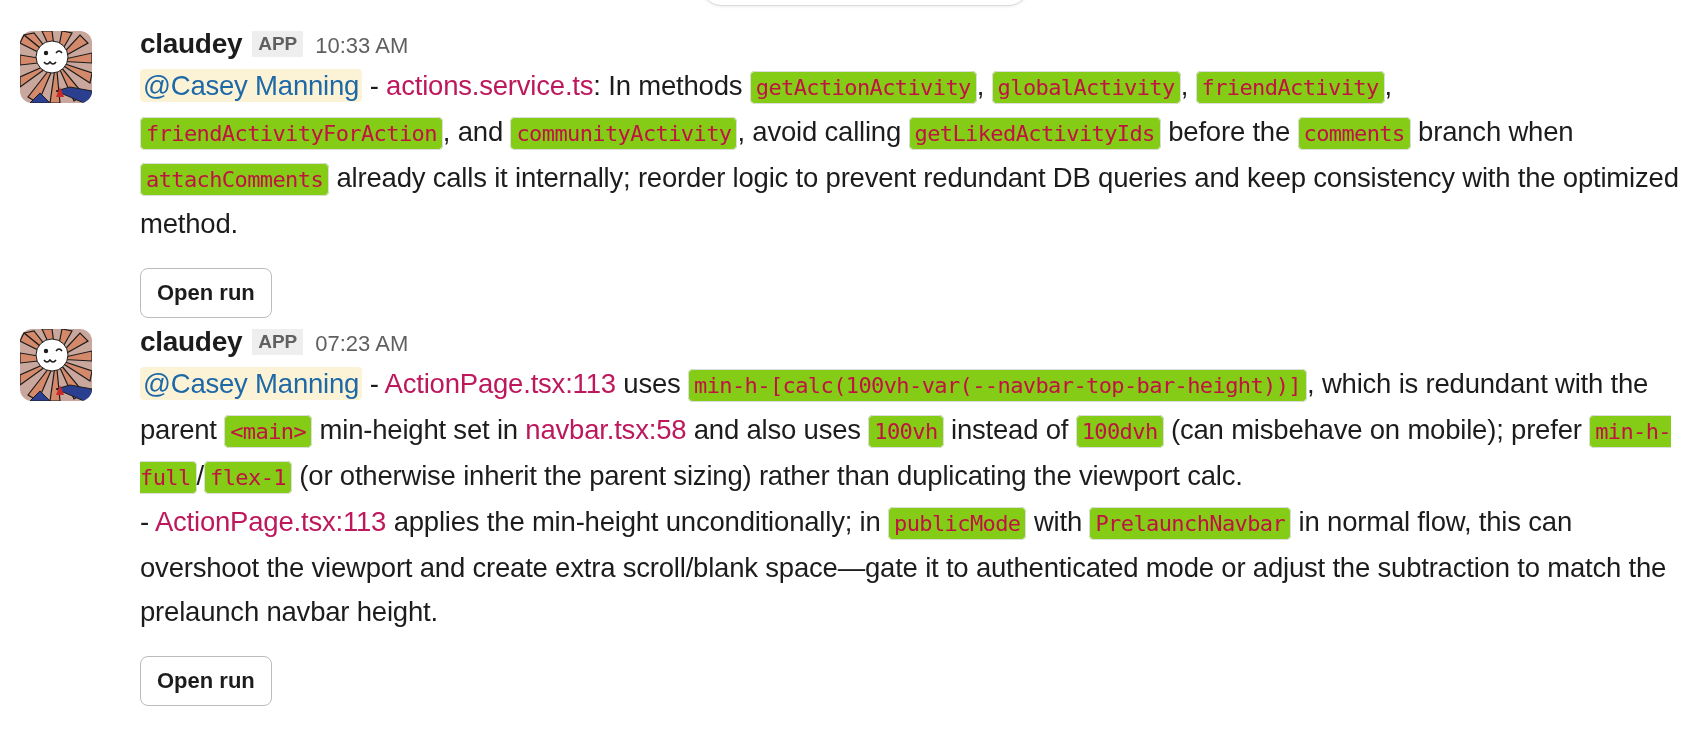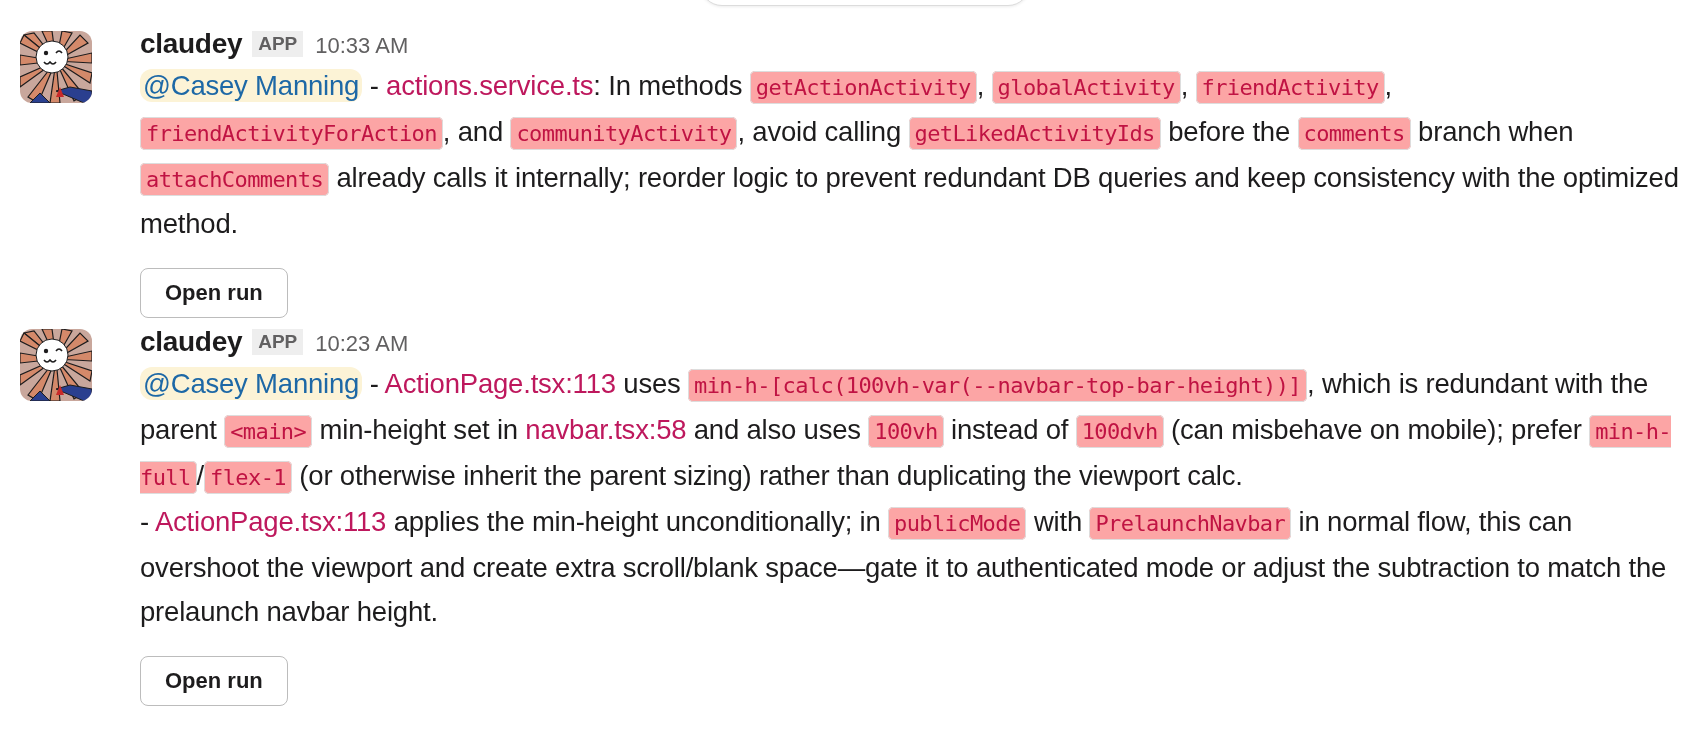--- a/index.html
+++ b/index.html
@@ -76,42 +76,42 @@
   }
   .body-text {
     font-size: 27.5px;
     line-height: 44px;
     color: #1d1c1d;
     letter-spacing: -0.2px;
   }
   .mention {
     background: #fcf3d6;
     color: #1d68a6;
-    border-radius: 12px;
+    border-radius: 4px;
     padding: 1px 3px;
   }
   .link {
     color: #be185d;
     text-decoration: none;
   }
   code {
     font-family: "DejaVu Sans Mono", "Liberation Mono", monospace;
     font-size: 22px;
     color: #c01343;
-    background: #fca5a5;
+    background: #84cc16;
     border: 1.5px solid #dddddd;
     border-radius: 5px;
     padding: 3px 5px;
     letter-spacing: -0.6px;
   }
   .open-run {
     display: inline-block;
     margin-top: 22px;
     height: 50px;
-    padding: 0 24px;
+    padding: 0 16px;
     border: 1.5px solid #bcbcbc;
     border-radius: 8px;
     background: #ffffff;
     font-family: "Liberation Sans", sans-serif;
     font-size: 22px;
     font-weight: bold;
     color: #1d1c1d;
     line-height: 48px;
     box-sizing: border-box;
     cursor: pointer;
@@ -184,18 +184,18 @@
       <circle cx="32" cy="26" r="16" fill="#ffffff" stroke="#1d1c1d" stroke-width="1"></circle>
       <circle cx="26" cy="22" r="2.2" fill="#1d1c1d"></circle>
       <path d="M36 22 Q39 18 42 22" stroke="#1d1c1d" stroke-width="1.6" fill="none"></path>
       <path d="M24 31 Q27 35 30 31 Q33 35 36 31" stroke="#1d1c1d" stroke-width="1.6" fill="none"></path>
     </svg>
   </div>
   <div class="content">
     <div class="header">
       <span class="sender">claudey</span>
       <span class="app-badge">APP</span>
-      <span class="timestamp">10:23 AM</span>
+      <span class="timestamp">07:23 AM</span>
     </div>
     <div class="body-text"><span class="mention">@Casey Manning</span><span> - </span><a class="link">ActionPage.tsx:113</a><span> uses </span><code>min-h-[calc(100vh-var(--navbar-top-bar-height))]</code><span>, which is redundant with the parent </span><code>&lt;main&gt;</code><span> min-height set in </span><a class="link">navbar.tsx:58</a><span> and also uses </span><code>100vh</code><span> instead of </span><code>100dvh</code><span> (can misbehave on mobile); prefer </span><code>min-h-full</code><span>/</span><code>flex-1</code><span> (or otherwise inherit the parent sizing) rather than duplicating the viewport calc.</span><br><span>- </span><a class="link">ActionPage.tsx:113</a><span> applies the min-height unconditionally; in </span><code>publicMode</code><span> with </span><code>PrelaunchNavbar</code><span> in normal flow, this can overshoot the viewport and create extra scroll/blank space—gate it to authenticated mode or adjust the subtraction to match the prelaunch navbar height.</span></div>
     <button class="open-run">Open run</button>
   </div>
 </div>
 
 </body></html>

